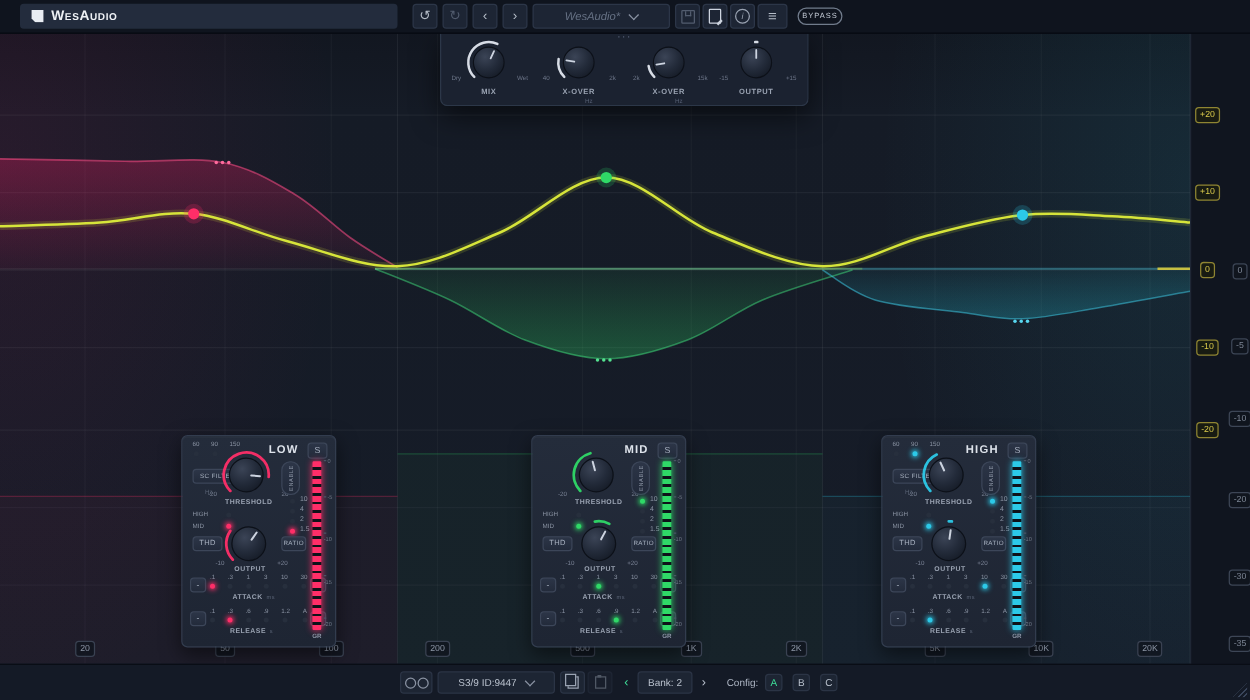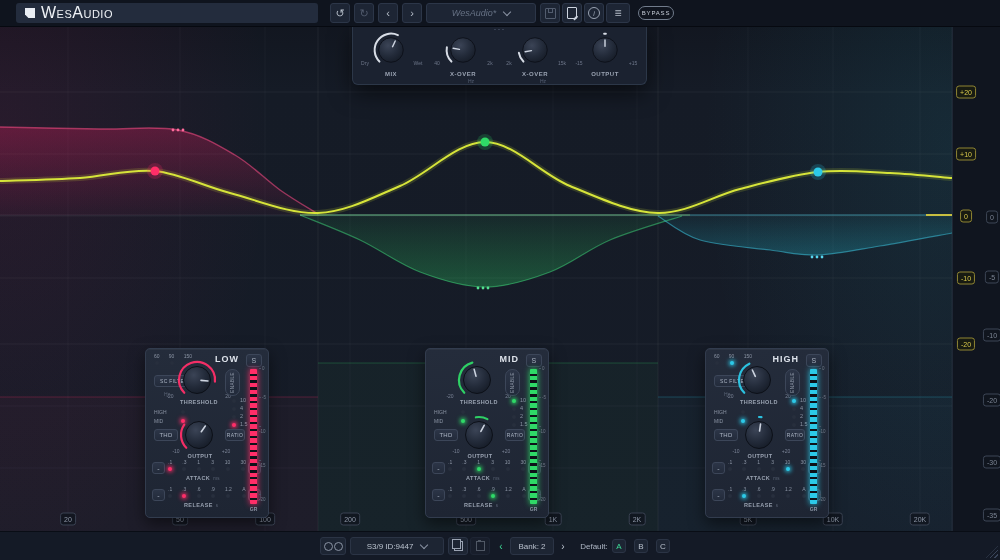--- a/index.html
+++ b/index.html
@@ -11,21 +11,21 @@
   #right-gutter{position:absolute;left:952px;top:26px;width:48px;height:506px;background:#10151f;border-left:1px solid #1f2735;z-index:1;}
   #graph-labels{position:absolute;inset:0;z-index:2;pointer-events:none;}
   .tick-box{position:absolute;transform:translate(-50%,-50%);font-size:7px;line-height:7px;padding:2px 3px;border-radius:3px;border:1px solid;white-space:nowrap;}
   .tick-box.freq{color:#8d96a6;border-color:#3a4252;background:rgba(16,21,30,.78);}
   .tick-box.db{color:#d9c94b;border-color:#8f8532;background:rgba(26,28,16,.85);}
   .tick-box.gr{color:#7d8695;border-color:#3d4656;background:rgba(16,21,30,.85);}
   
   #topbar{position:absolute;top:0;left:0;width:100%;height:26px;background:#0f141e;border-bottom:1px solid #060910;z-index:6;}
   .logo-panel{position:absolute;left:16px;top:3px;width:302px;height:20px;background:#232c3d;border-radius:3px;display:flex;align-items:center;padding-left:9px;gap:6px;box-sizing:border-box;}
   .logo-mark{width:10px;height:10px;background:#e9edf3;clip-path:polygon(0 0,100% 0,100% 100%,34% 100%,0 66%);}
-  .logo-text{font-size:16px;font-weight:normal;color:#eef1f5;letter-spacing:.5px;font-variant:small-caps;}
+  .logo-text{font-size:11px;font-weight:bold;color:#eef1f5;letter-spacing:.5px;font-variant:small-caps;}
   .tb-btn{position:absolute;top:3px;width:20px;height:20px;background:#1d2534;border:1px solid #2c3648;border-radius:3px;color:#b6bec9;font-size:11px;line-height:1;display:flex;align-items:center;justify-content:center;padding:0;cursor:pointer;}
   .tb-btn.dim{color:#525c6e;}
   #preset{left:426px;width:110px;font-style:italic;color:#667184;font-size:9px;gap:8px;}
   .chev-down{width:5px;height:5px;border-right:1.3px solid #8a93a3;border-bottom:1.3px solid #8a93a3;transform:rotate(45deg);margin-top:-3px;}
   .icon-floppy{width:9px;height:9px;border:1px solid currentColor;border-radius:1px;position:relative;}
   .icon-floppy::before{content:"";position:absolute;left:2px;top:0;width:3px;height:3px;border:1px solid currentColor;border-top:none;}
   .icon-page{width:8px;height:10px;border:1px solid currentColor;border-radius:1px;position:relative;}
   .icon-page::after{content:"";position:absolute;right:-2px;bottom:0;width:5px;height:1.5px;background:currentColor;transform:rotate(-45deg);}
   .icon-info{width:10px;height:10px;border:1px solid currentColor;border-radius:50%;font-size:7px;font-style:italic;display:flex;align-items:center;justify-content:center;}
   #bypass{position:absolute;left:638px;top:6px;width:36px;height:14px;border-radius:8px;border:1px solid #717c8c;background:transparent;color:#c6cdd8;font-size:6px;letter-spacing:.8px;display:flex;align-items:center;justify-content:center;padding:0;}
@@ -737,19 +737,19 @@
     </button>
     <button class="bb" id="copy-btn">
       <span class="icon-copy"></span>
     </button>
     <button class="bb" id="paste-btn">
       <span class="icon-clip"></span>
     </button>
     <button class="bb" id="bank-prev">‹</button>
     <div class="bb" id="bank-label">Bank: 2</div>
     <button class="bb" id="bank-next">›</button>
-    <div class="bb" id="config-label">Default:</div>
+    <div class="bb" id="config-label">Config:</div>
     <button class="bb config-btn" id="cfgA">A</button>
     <button class="bb config-btn" id="cfgB">B</button>
     <button class="bb config-btn" id="cfgC">C</button>
   </footer>
   <div id="resize-grip"></div>
 </div>
 
 </body></html>

